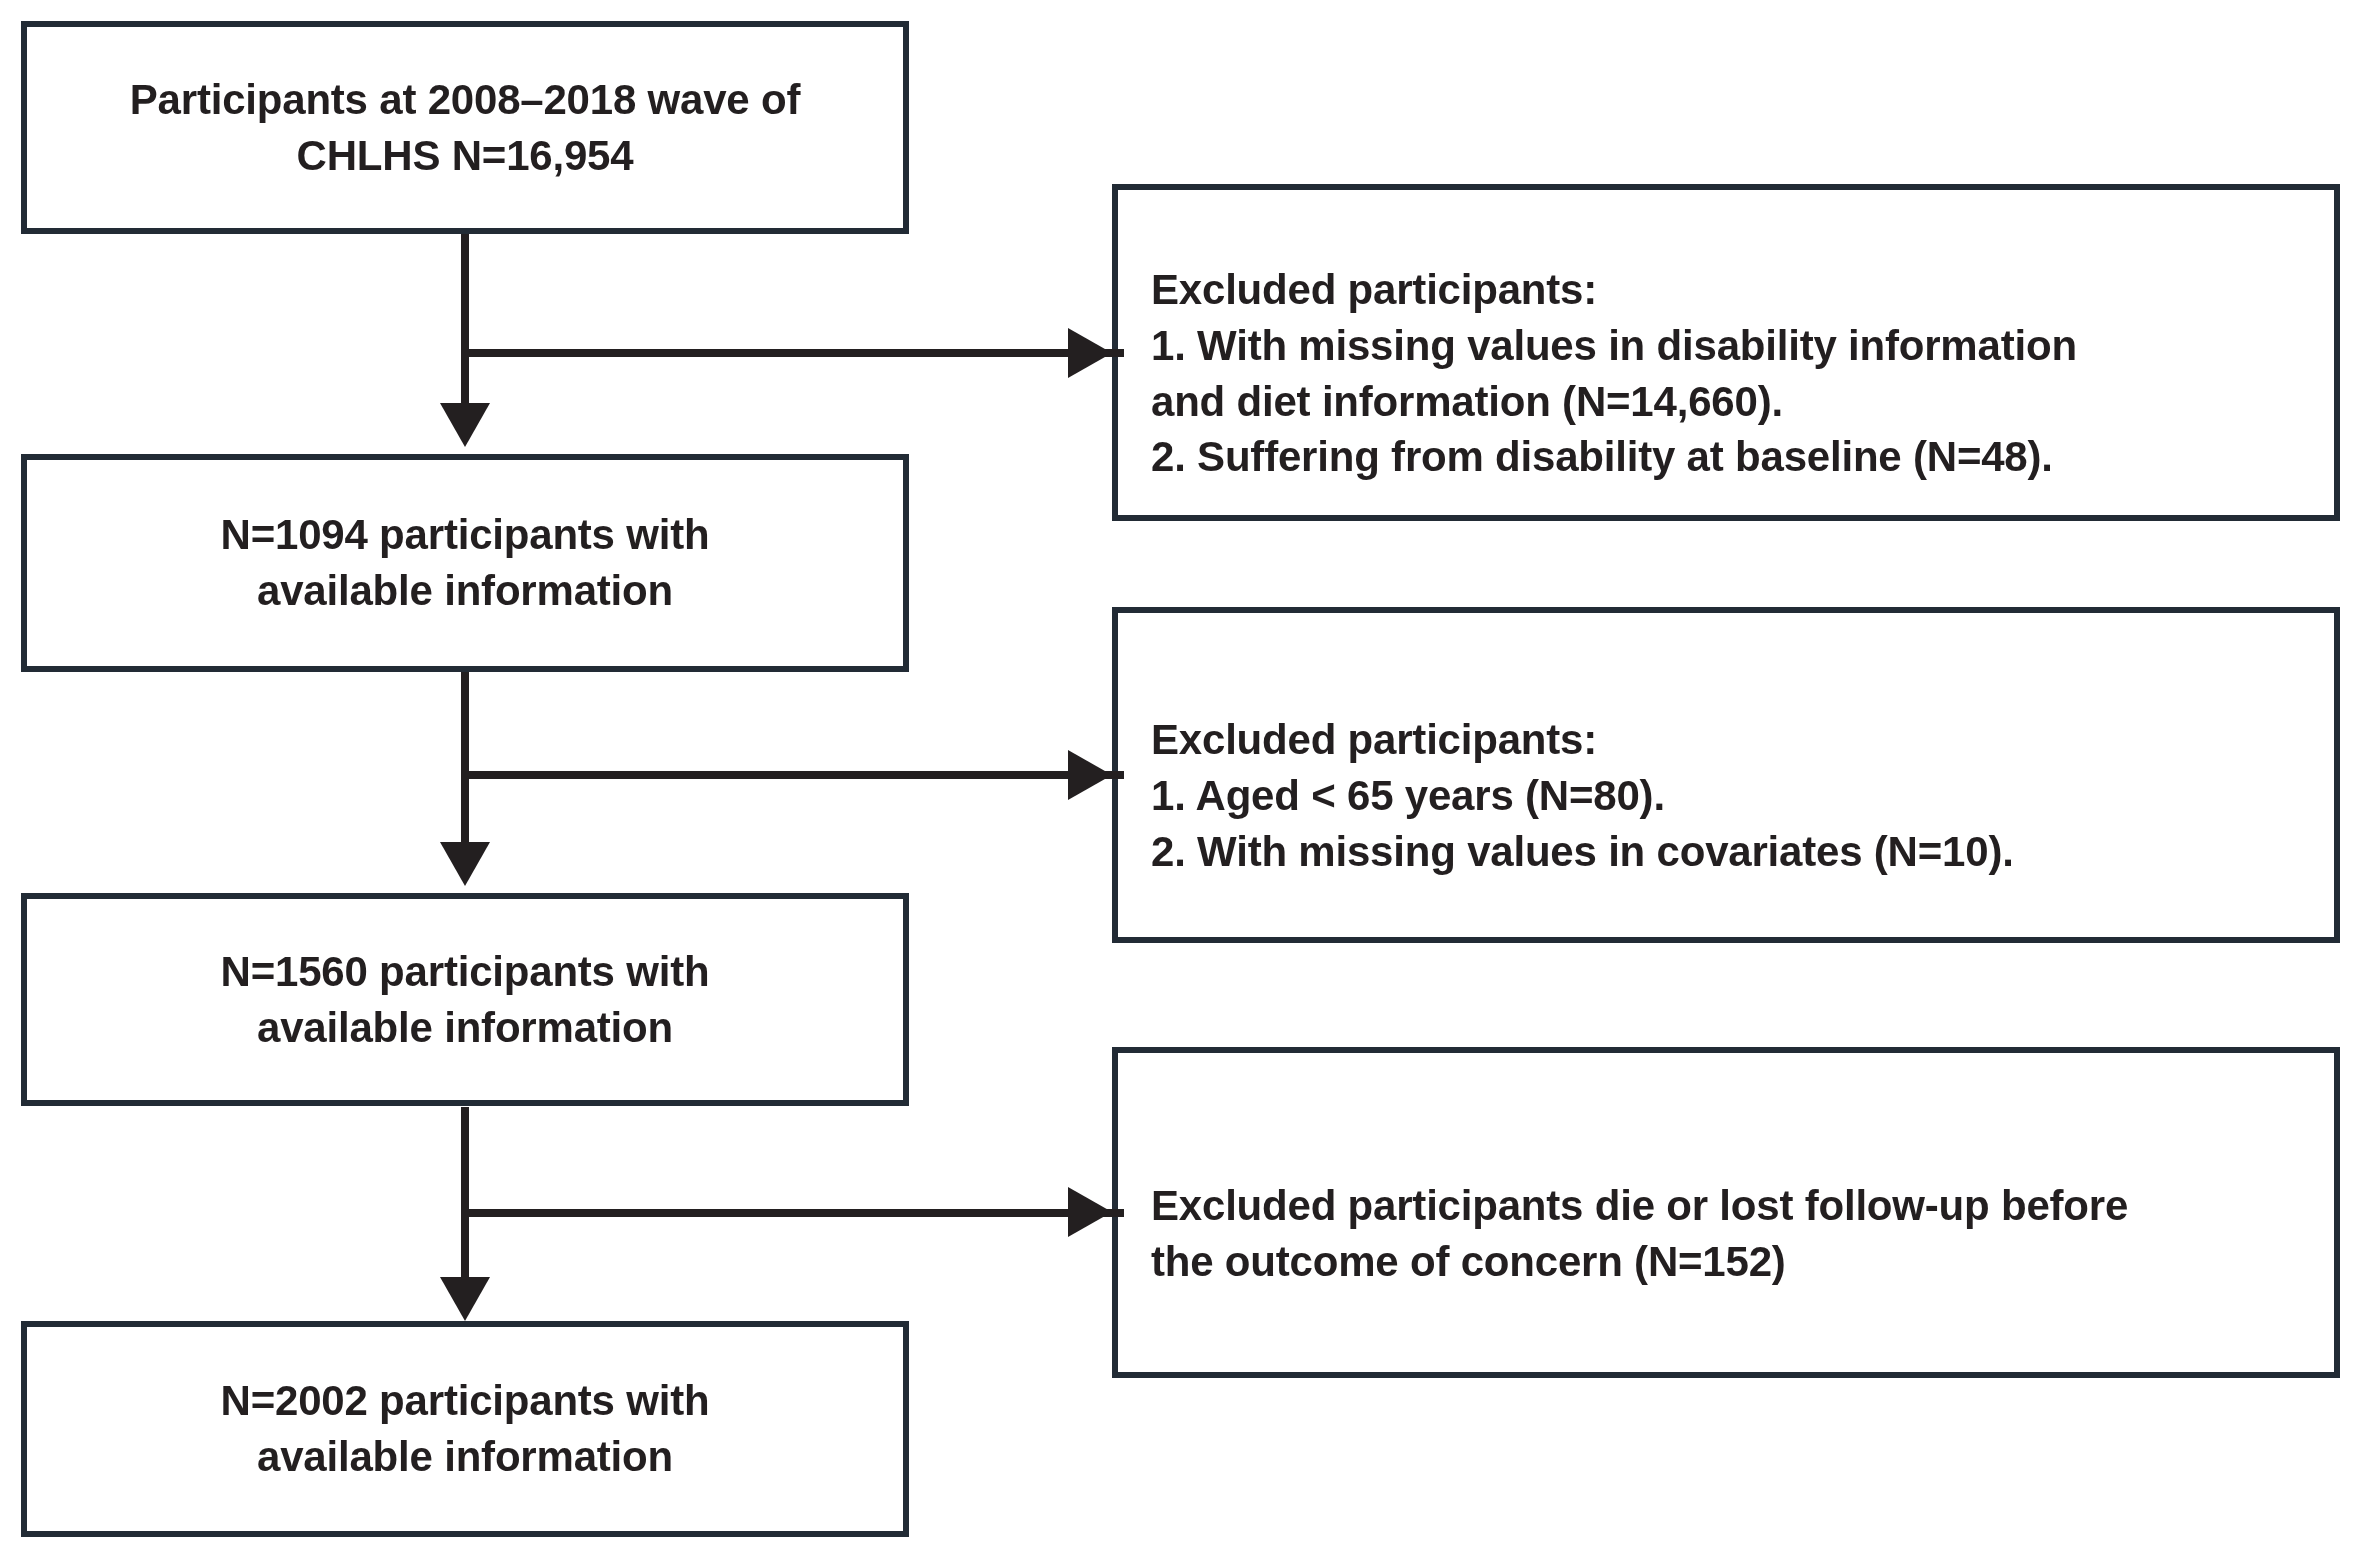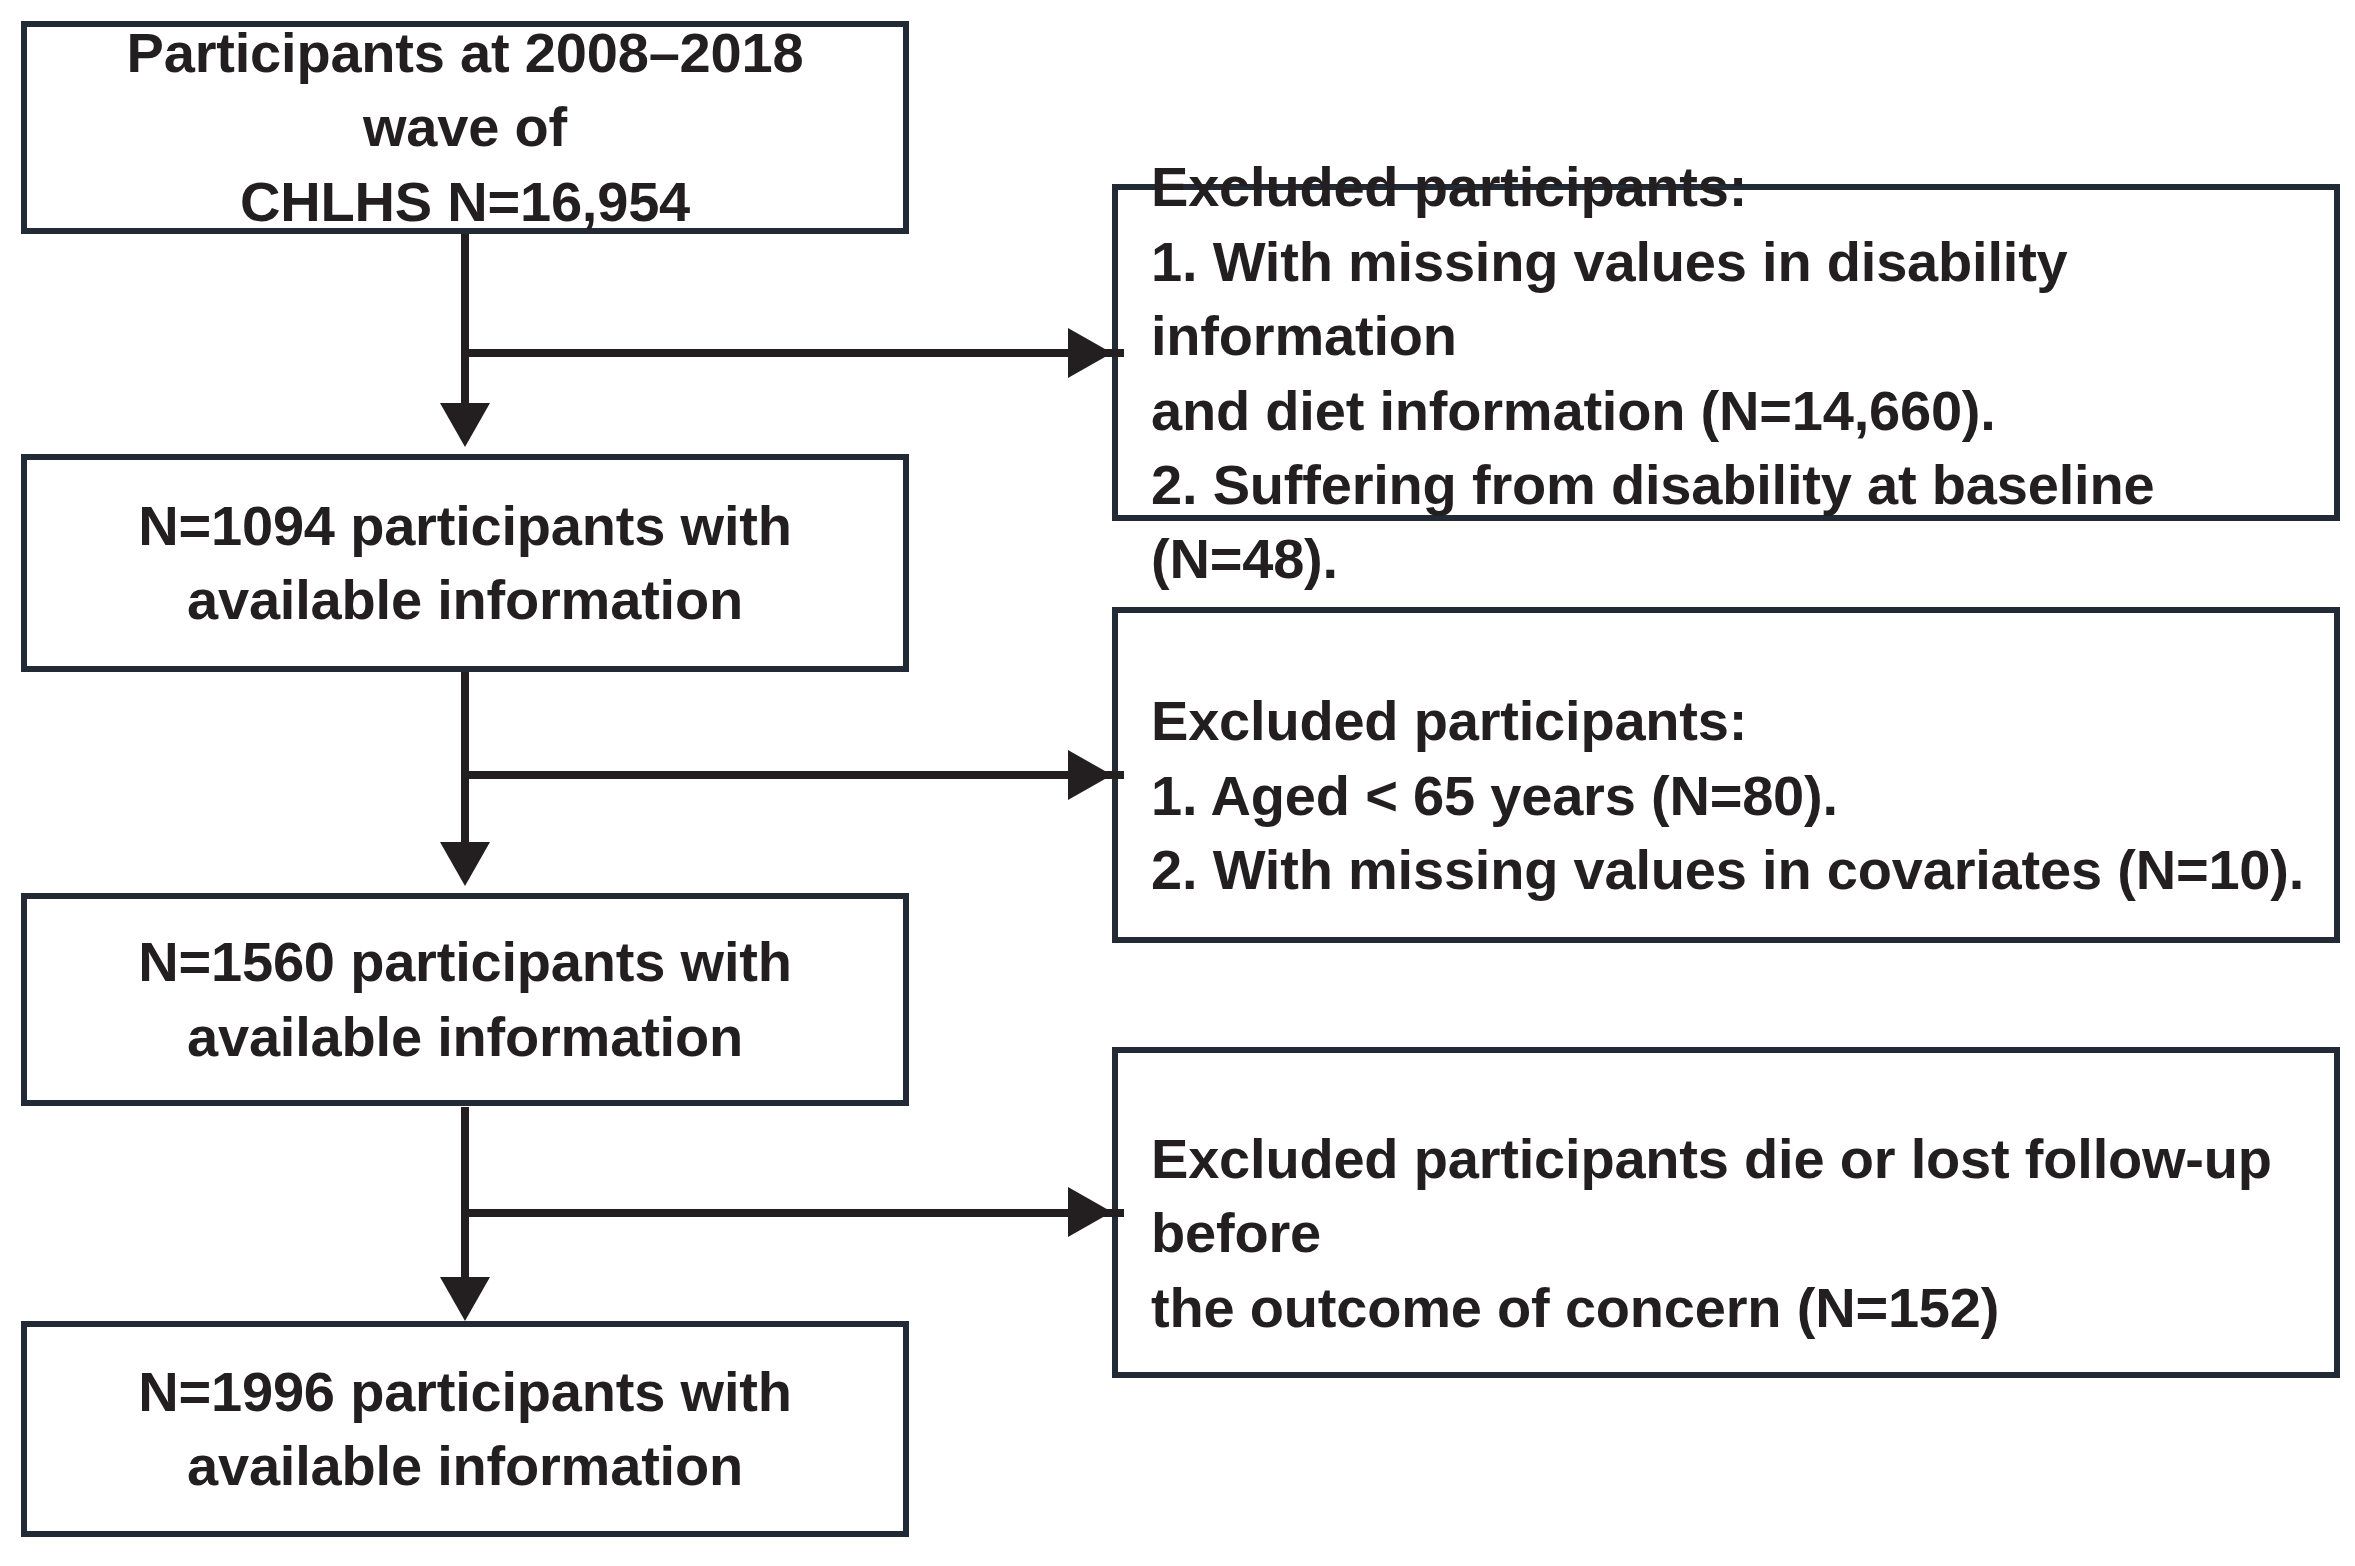--- a/index.html
+++ b/index.html
@@ -26,21 +26,21 @@
     background: #ffffff;
     border: 6.7px solid #222b35;
     display: flex;
     align-items: center;
     justify-content: center;
     padding: 9.6px 25px;
   }
   .node .node-text {
     font-weight: bold;
     color: #231f20;
-    font-size: 56px;
+    font-size: 42px;
     line-height: 1.33;
     letter-spacing: -0.2px;
     white-space: pre-line;
   }
   .node.centered .node-text { text-align: center; }
   .node.left-aligned {
     justify-content: flex-start;
     padding-left: 33px;
   }
   .node.left-aligned .node-text { text-align: left; margin-top: 42px; }
@@ -117,21 +117,21 @@
     <span class="node-text">N=1094 participants with
 available information</span>
   </div>
 
   <div class="node centered" id="box-cohort-3">
     <span class="node-text">N=1560 participants with
 available information</span>
   </div>
 
   <div class="node centered" id="box-cohort-4">
-    <span class="node-text">N=1996 participants with
+    <span class="node-text">N=2002 participants with
 available information</span>
   </div>
 
   <div class="node left-aligned" id="box-exclusion-1">
     <span class="node-text">Excluded participants:
 1. With missing values in disability information
 and diet information (N=14,660).
 2. Suffering from disability at baseline (N=48).</span>
   </div>
 

